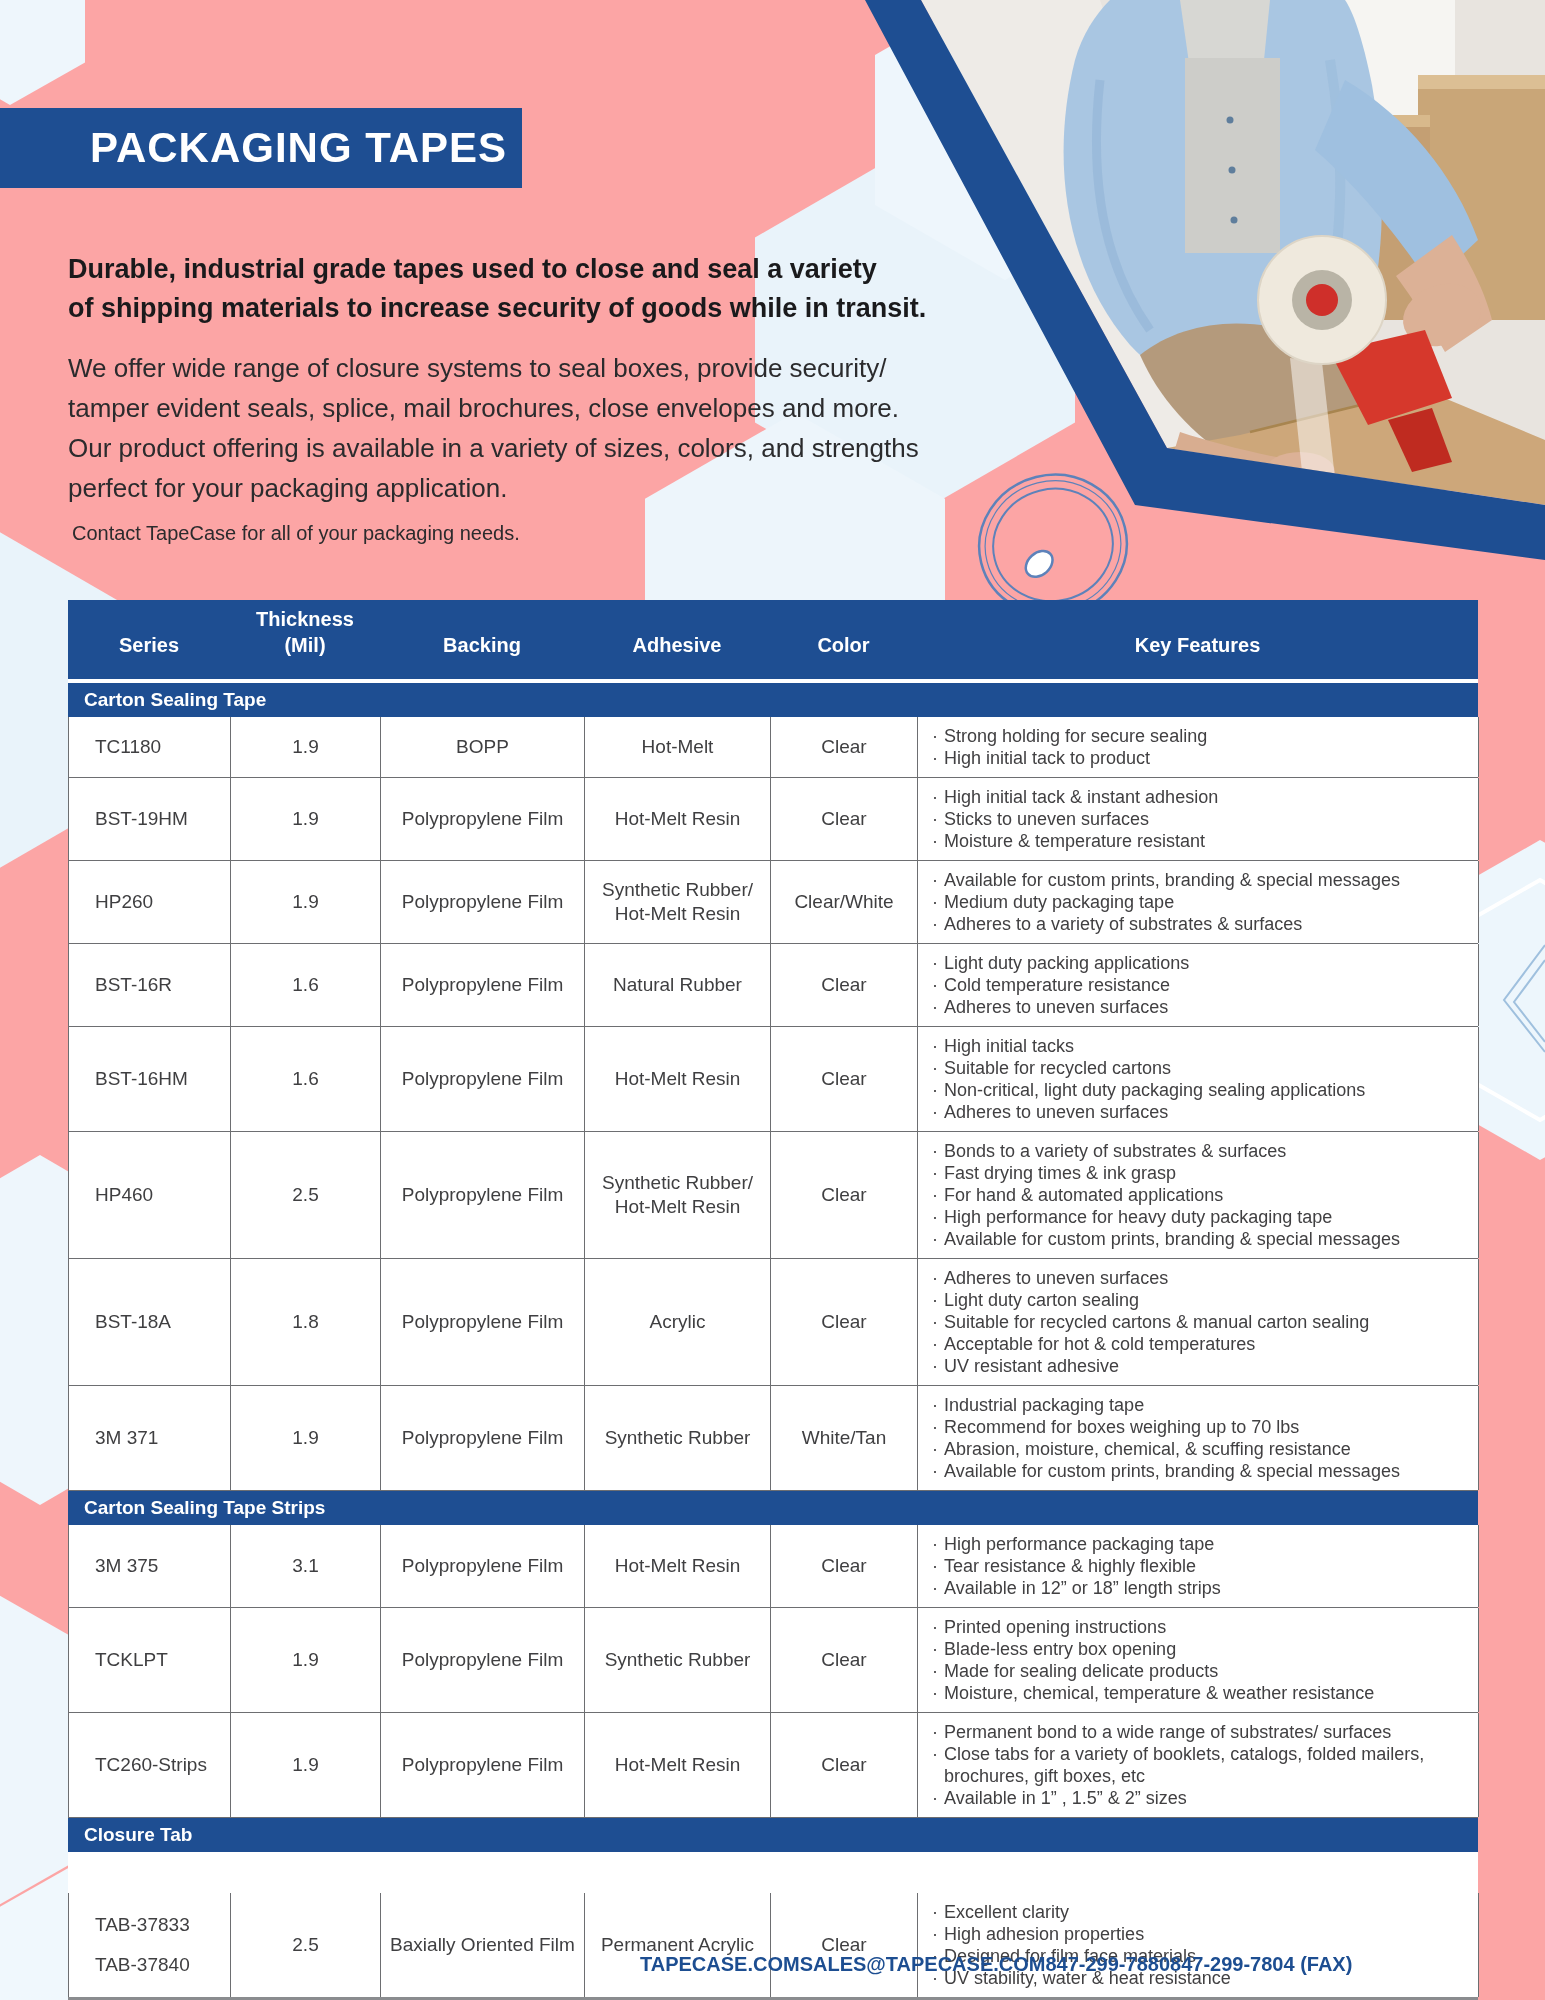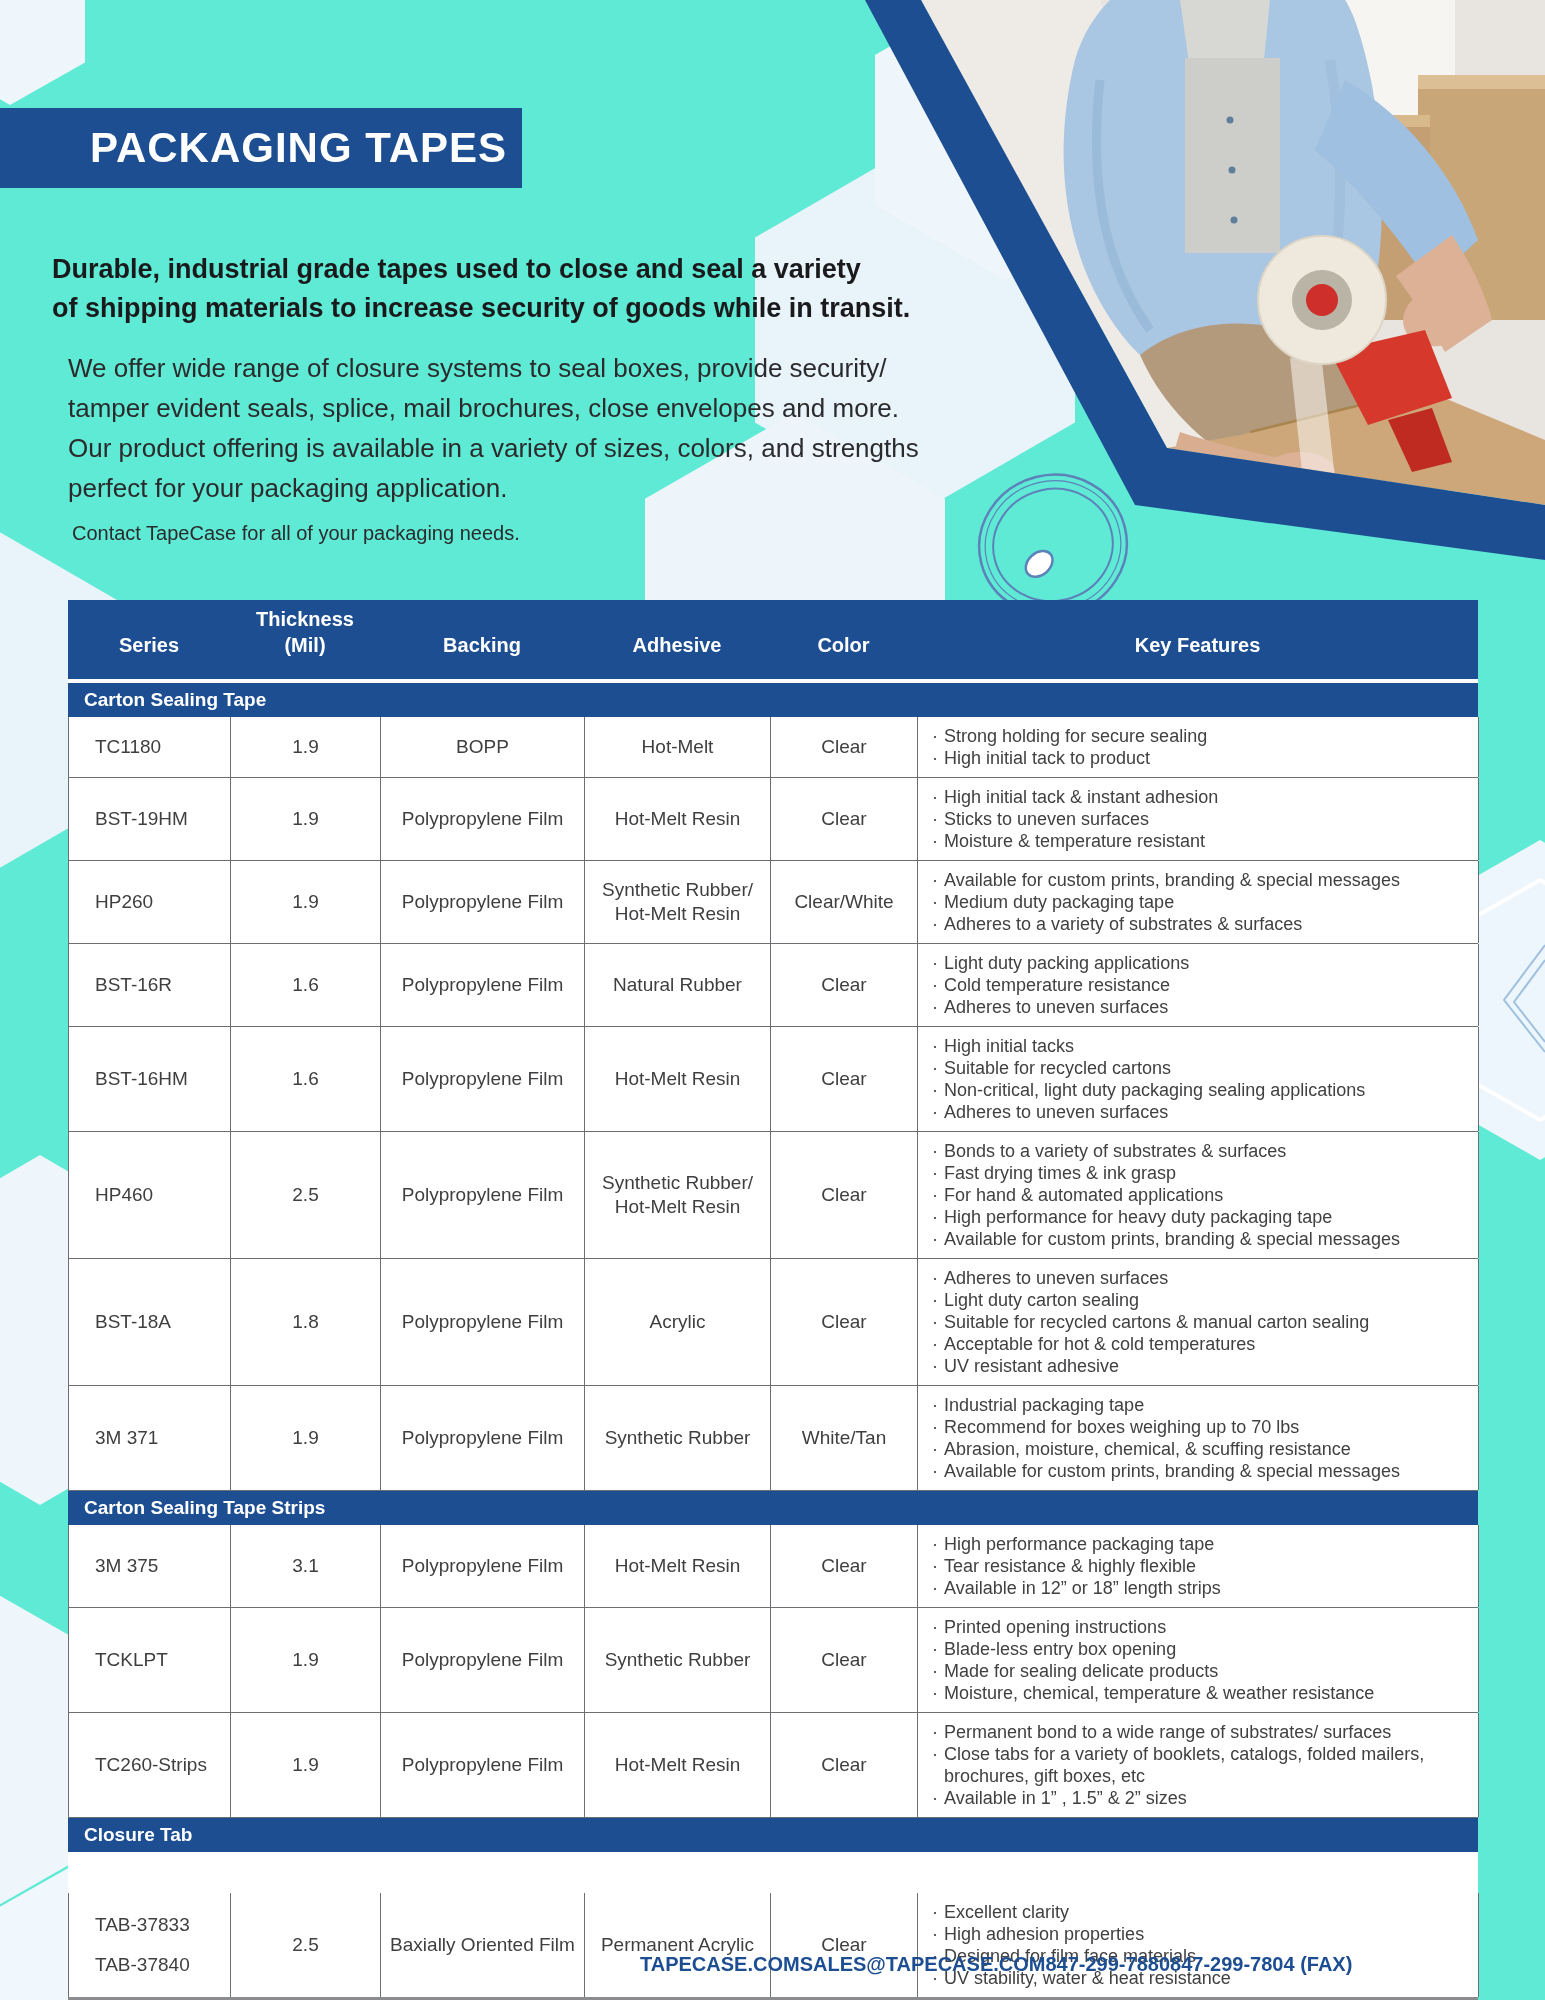--- a/index.html
+++ b/index.html
@@ -1,34 +1,34 @@
 <!DOCTYPE html>
 <html><head>
 <meta charset="utf-8">
 <style>
   html,body{margin:0;padding:0;background:#9aa0a6;}
   .page{
-    position:relative;width:1545px;height:2000px;background:#5eead4;
+    position:relative;width:1545px;height:2000px;background:#fca5a5;
     overflow:hidden;font-family:"Liberation Sans",sans-serif;margin:0 auto;
   }
   .bg{position:absolute;left:0;top:0;width:1545px;height:2000px;pointer-events:none;}
 
   
   .title-band{
     position:absolute;left:0;top:108px;width:522px;height:80px;
     background:#1e4e92;display:flex;align-items:center;
   }
   .title-band h1{
     margin:0;padding-left:90px;color:#ffffff;font-size:42px;font-weight:bold;
     letter-spacing:1px;white-space:nowrap;
   }
 
   
   .intro-bold{
-    position:absolute;left:52px;top:250px;margin:0;width:980px;
+    position:absolute;left:68px;top:250px;margin:0;width:980px;
     font-size:27px;font-weight:bold;color:#1a1a1c;line-height:39px;white-space:pre-line;
   }
   .intro-para{
     position:absolute;left:68px;top:348px;margin:0;width:1010px;
     font-size:26px;color:#2b2b2d;line-height:40px;white-space:pre-line;
   }
   .contact-line{
     position:absolute;left:72px;top:522px;margin:0;
     font-size:20px;color:#2b2b2d;
   }

